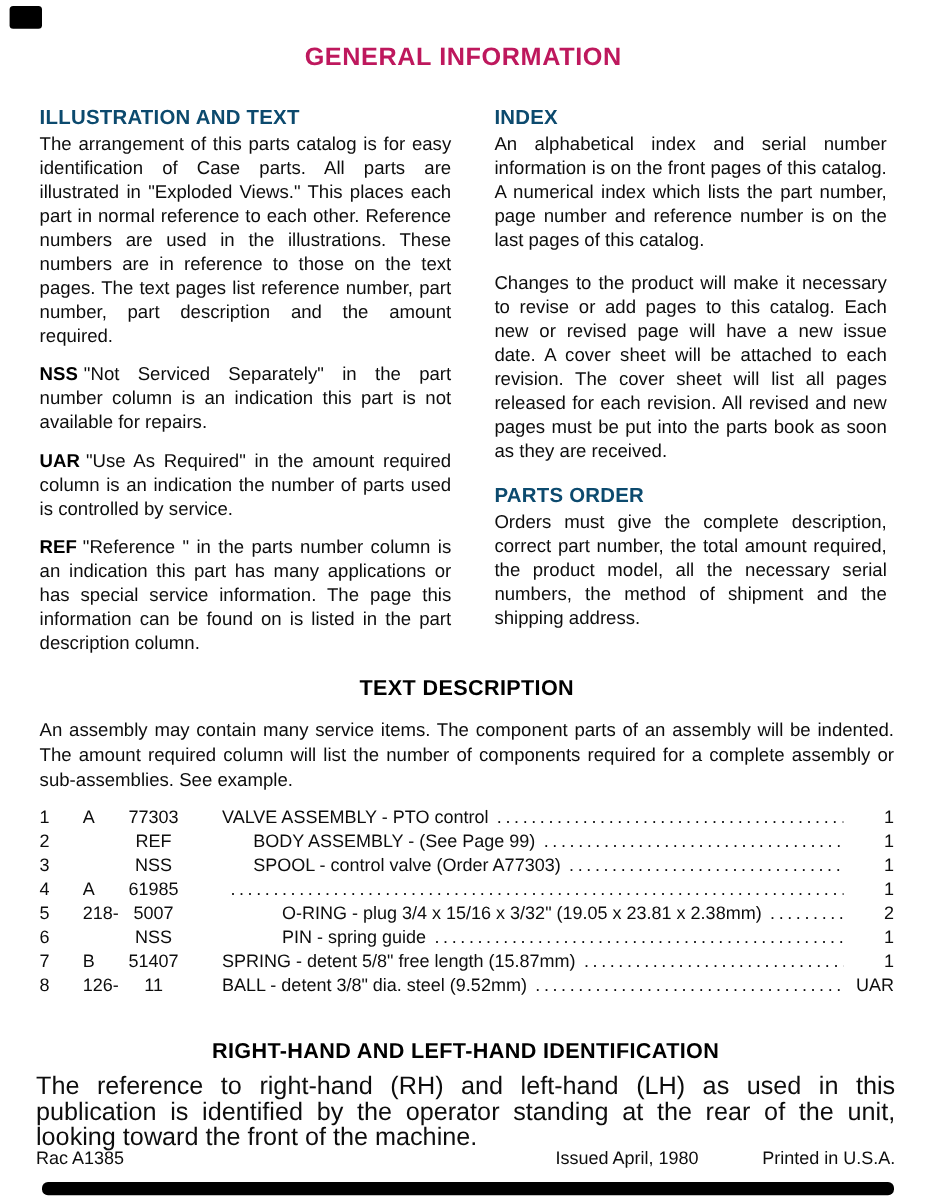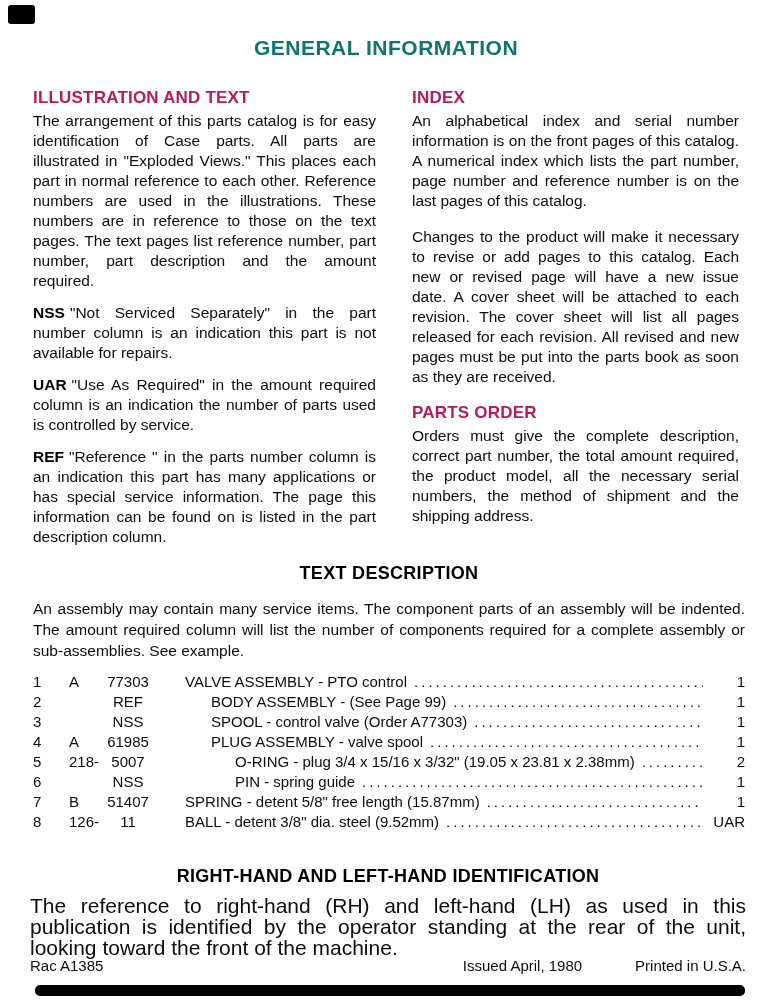--- a/index.html
+++ b/index.html
@@ -6,27 +6,27 @@
   body{
     width:772px;height:1000px;background:#ffffff;color:#0d0d0d;
     font-family:"Liberation Sans",sans-serif;position:relative;overflow:hidden;
   }
   .artifact{position:absolute;background:#000;}
   .blob-top{left:8px;top:5px;width:27px;height:19px;border-radius:3px;}
   .bar-bottom{left:35px;top:985px;width:710px;height:11px;border-radius:5px;}
 
   .page-title{
     position:absolute;top:22px;left:0;width:100%;text-align:center;
-    font-size:21px;font-weight:bold;letter-spacing:.5px;color:#0f766e;
+    font-size:21px;font-weight:bold;letter-spacing:.5px;color:#be185d;
   }
 
   .columns{position:absolute;top:88px;left:33px;width:706px;display:flex;gap:36px;}
   .col-left{width:343px;}
   .col-right{width:327px;}
-  .sec-head{font-size:17px;font-weight:bold;color:#be185d;margin:0 0 3px 0;letter-spacing:.2px;}
+  .sec-head{font-size:17px;font-weight:bold;color:#0c4a6e;margin:0 0 3px 0;letter-spacing:.2px;}
   .col-left p,.col-right p{
     margin:0 0 12px 0;font-size:15.5px;line-height:20px;text-align:justify;
   }
   .col-right .sec{margin-bottom:4px;}
   .col-right .sec + .sec{margin-top:16px;}
   .lead{font-weight:bold;margin-right:5px;color:#000;}
 
   .text-desc{position:absolute;top:563px;left:33px;width:712px;}
   .center-head{
     text-align:center;font-size:18px;font-weight:bold;color:#000;
@@ -122,21 +122,20 @@
         <span class="dtext">SPOOL - control valve (Order A77303)</span>
         <span class="leader">........................................................................................................................................................................................................</span>
       </span>
     <span class="c-reqd">1</span>
   </div>
   <div class="trow">
     <span class="c-ref">4</span>
     <span class="c-prefix">A</span>
     <span class="c-part">61985</span>
     <span class="c-desc ind1">
-        <span class="dtext">PLUG ASSEMBLY - valve spool</span>
         <span class="leader">........................................................................................................................................................................................................</span>
       </span>
     <span class="c-reqd">1</span>
   </div>
   <div class="trow">
     <span class="c-ref">5</span>
     <span class="c-prefix">218-</span>
     <span class="c-part">5007</span>
     <span class="c-desc ind2">
         <span class="dtext">O-RING - plug 3/4 x 15/16 x 3/32" (19.05 x 23.81 x 2.38mm)</span>

